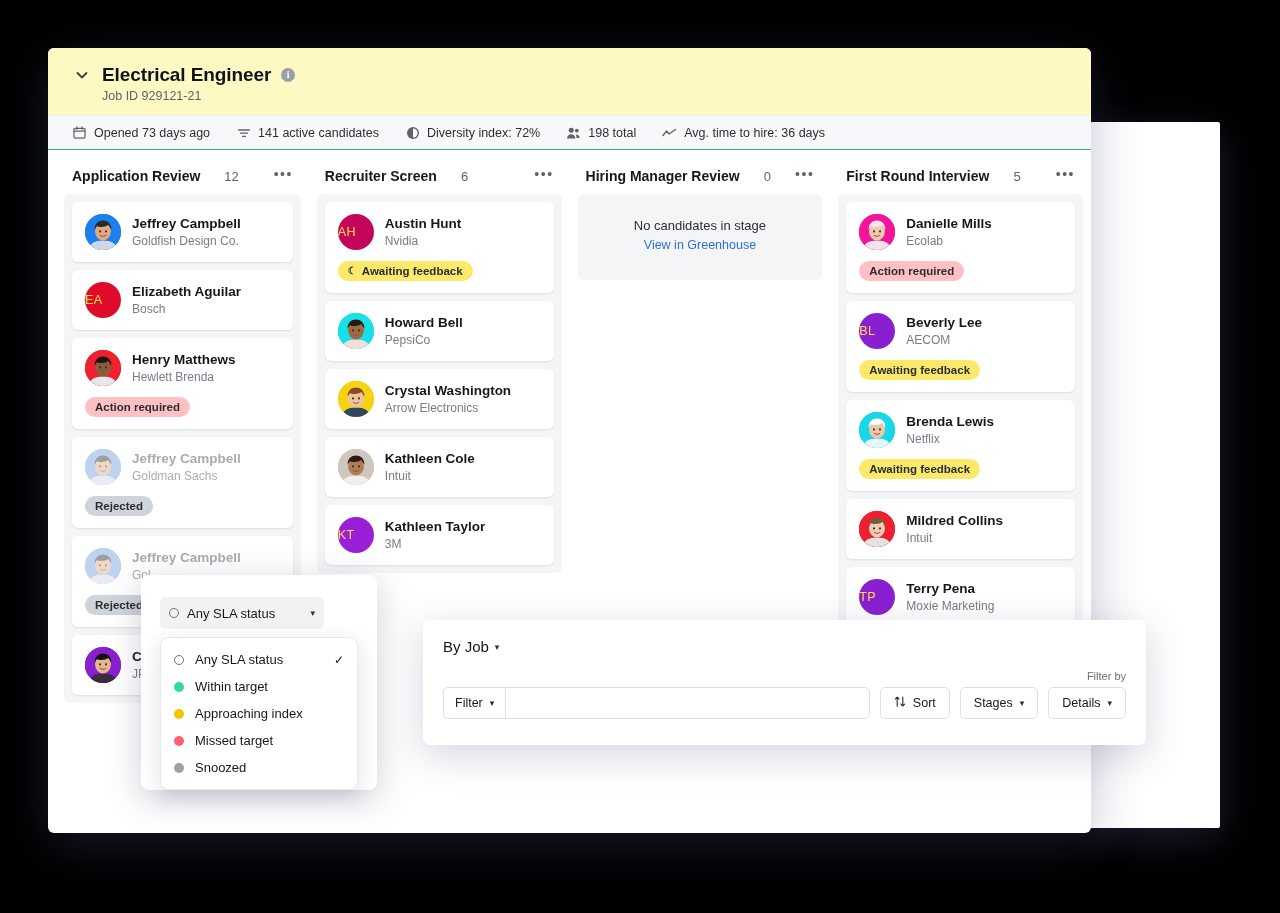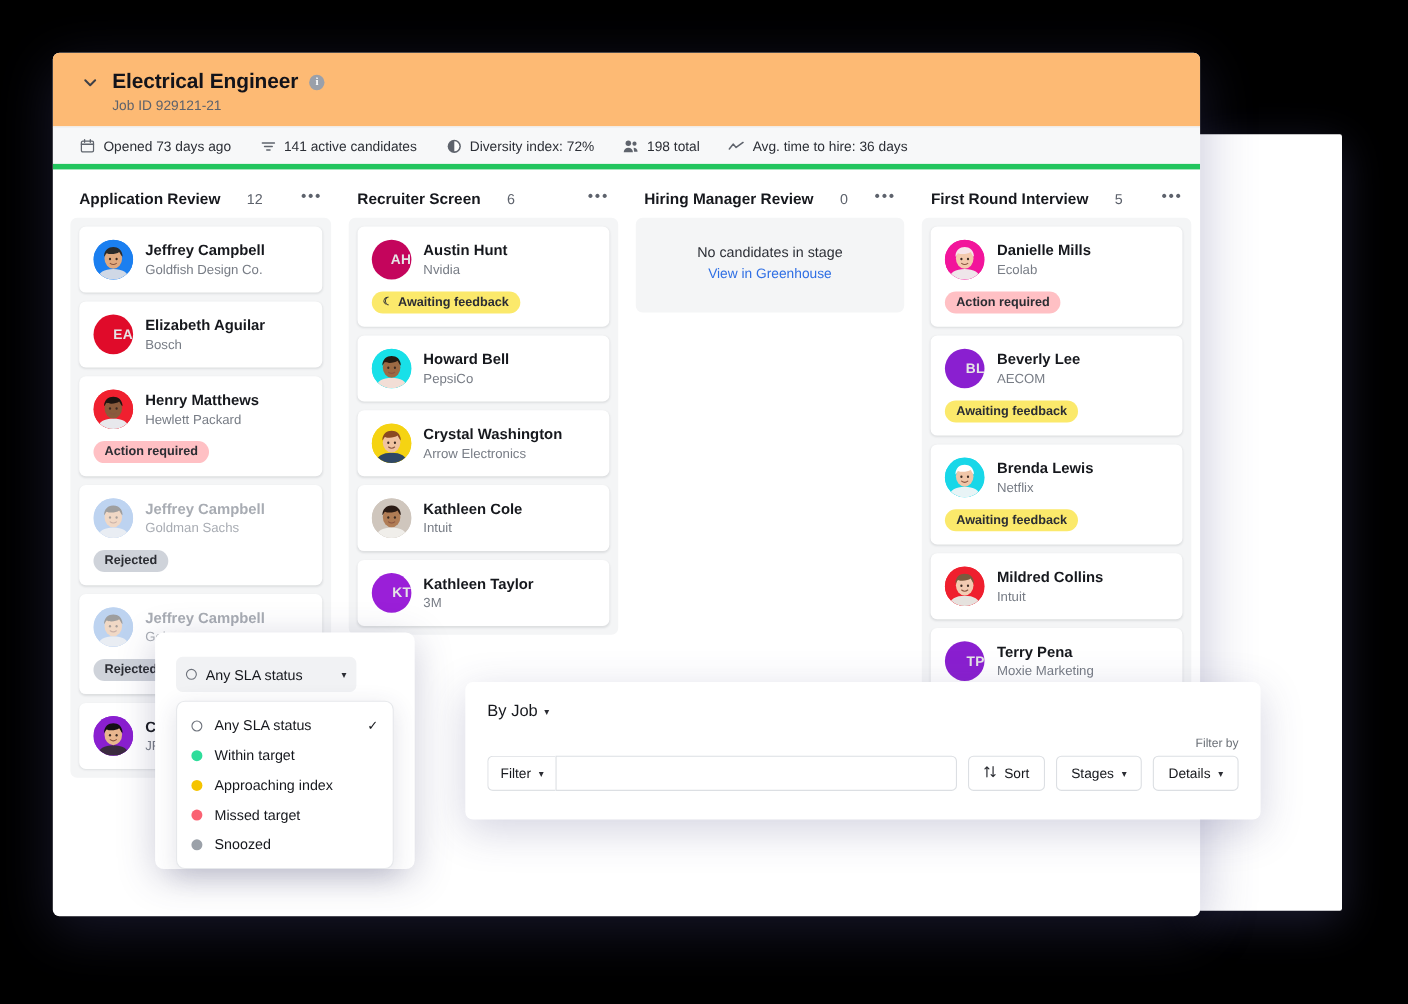--- a/index.html
+++ b/index.html
@@ -26,21 +26,21 @@
     position: absolute;
     left: 48px; top: 48px;
     width: 1043px; height: 785px;
     background: #ffffff;
     border-radius: 6px;
     box-shadow: 0 12px 50px rgba(70,70,130,.32);
     overflow: hidden;
   }
 
   
-  .job-header { padding: 16px 0 12px 24px; background:#fdba74; }
+  .job-header { padding: 16px 0 12px 24px; background:#fef9c3; }
   .job-title-row { display: flex; align-items: center; gap: 10px; }
   .chev {
     width: 20px; height: 20px; flex: none;
     display: flex; align-items: center; justify-content: center;
     color: #3d4047;
   }
   .job-title {
     font-size: 19px; font-weight: 700; color: #12131a;
     letter-spacing: -0.1px;
   }
@@ -56,21 +56,21 @@
     margin-top: 3px; margin-left: 30px;
     font-size: 12.5px; color: #5d626c;
   }
 
   
   .stats {
     display: flex; align-items: center; gap: 26px;
     padding: 9px 24px;
     background: #f7f8f9;
     border-top: 1px solid #eceef0;
-    border-bottom: 5px solid #22c55e;
+    border-bottom: 1px solid #22c55e;
   }
   .stat { display: flex; align-items: center; gap: 7px; font-size: 12.5px; color: #2c2f36; }
   .stat .gi { width: 15px; height: 15px; flex:none; display:flex; align-items:center; justify-content:center; color:#5f646d; }
 
   
   .board {
     display: flex; padding: 12px 0 0 0;
     height: calc(785px - 124px);
   }
   .col { width: 265px; padding: 0 8px; }
@@ -92,22 +92,22 @@
 
   .card {
     background: #fff; border-radius: 6px;
     padding: 12px 13px; margin-bottom: 8px;
     box-shadow: 0 1px 2px rgba(20,25,40,.10);
   }
   .card:last-child { margin-bottom: 0; }
   .card-top { display: flex; align-items: center; gap: 11px; }
   .avatar {
     width: 36px; height: 36px; border-radius: 50%; flex: none;
-    display: flex; align-items: center; justify-content: flex-end;
-    color: #e5e5e5; font-size: 12.5px; font-weight: 700; letter-spacing: .3px;
+    display: flex; align-items: center; justify-content: flex-start;
+    color: #fde047; font-size: 12.5px; font-weight: 400; letter-spacing: .3px;
     overflow: hidden; position: relative;
   }
   .avatar .face {
     position: absolute; left: 0; top: 0; width: 100%; height: 100%;
   }
   .cand-name { font-size: 13.5px; font-weight: 700; color: #16181d; line-height: 1.25; }
   .cand-co { font-size: 12px; color: #777c85; margin-top: 2px; }
   .badge {
     display: inline-flex; align-items: center; gap: 5px;
     margin-top: 11px; padding: 4px 10px;
@@ -315,21 +315,21 @@
                     <path d="M4 36c0-6.5 6-9.5 14-9.5S32 29.5 32 36z" fill="#e8e8ec"></path>
                     <ellipse cx="18" cy="17" rx="8" ry="9.4" fill="#8a5b3c"></ellipse>
                     <path d="M9.6 15.4c0-6 4-8.8 8.4-8.8s8.4 2.8 8.4 8.8c-1.6-1.2-2.2-3.6-3.1-4.4-2.1 2-8.6 2.6-11.4 1.2-.9 .9-1.3 2.3-2.3 3.2z" fill="#1d1410"></path>
                     <ellipse cx="15" cy="17.4" rx="1" ry="1.15" fill="#3a2a22"></ellipse>
                     <ellipse cx="21" cy="17.4" rx="1" ry="1.15" fill="#3a2a22"></ellipse>
                     <path d="M15.2 21.4c1.7 1.3 3.9 1.3 5.6 0" fill="none" stroke="#8a5540" stroke-width="1" stroke-linecap="round"></path>
                   </svg>
                 </div>
                 <div>
                   <div class="cand-name">Henry Matthews</div>
-                  <div class="cand-co">Hewlett Packard</div>
+                  <div class="cand-co">Hewlett Brenda</div>
                 </div>
               </div><div class="badge action">
                 <span>Action required</span>
               </div></div>
             <div class="card dim"><div class="card-top">
                 <div class="avatar" style="background:#6f9fe0">
                   <svg class="face" viewBox="0 0 36 36">
                     <rect width="36" height="36" fill="#6f9fe0"></rect>
                     <path d="M4 36c0-6.5 6-9.5 14-9.5S32 29.5 32 36z" fill="#cfd8e6"></path>
                     <ellipse cx="18" cy="17" rx="8" ry="9.4" fill="#e0a97f"></ellipse>

